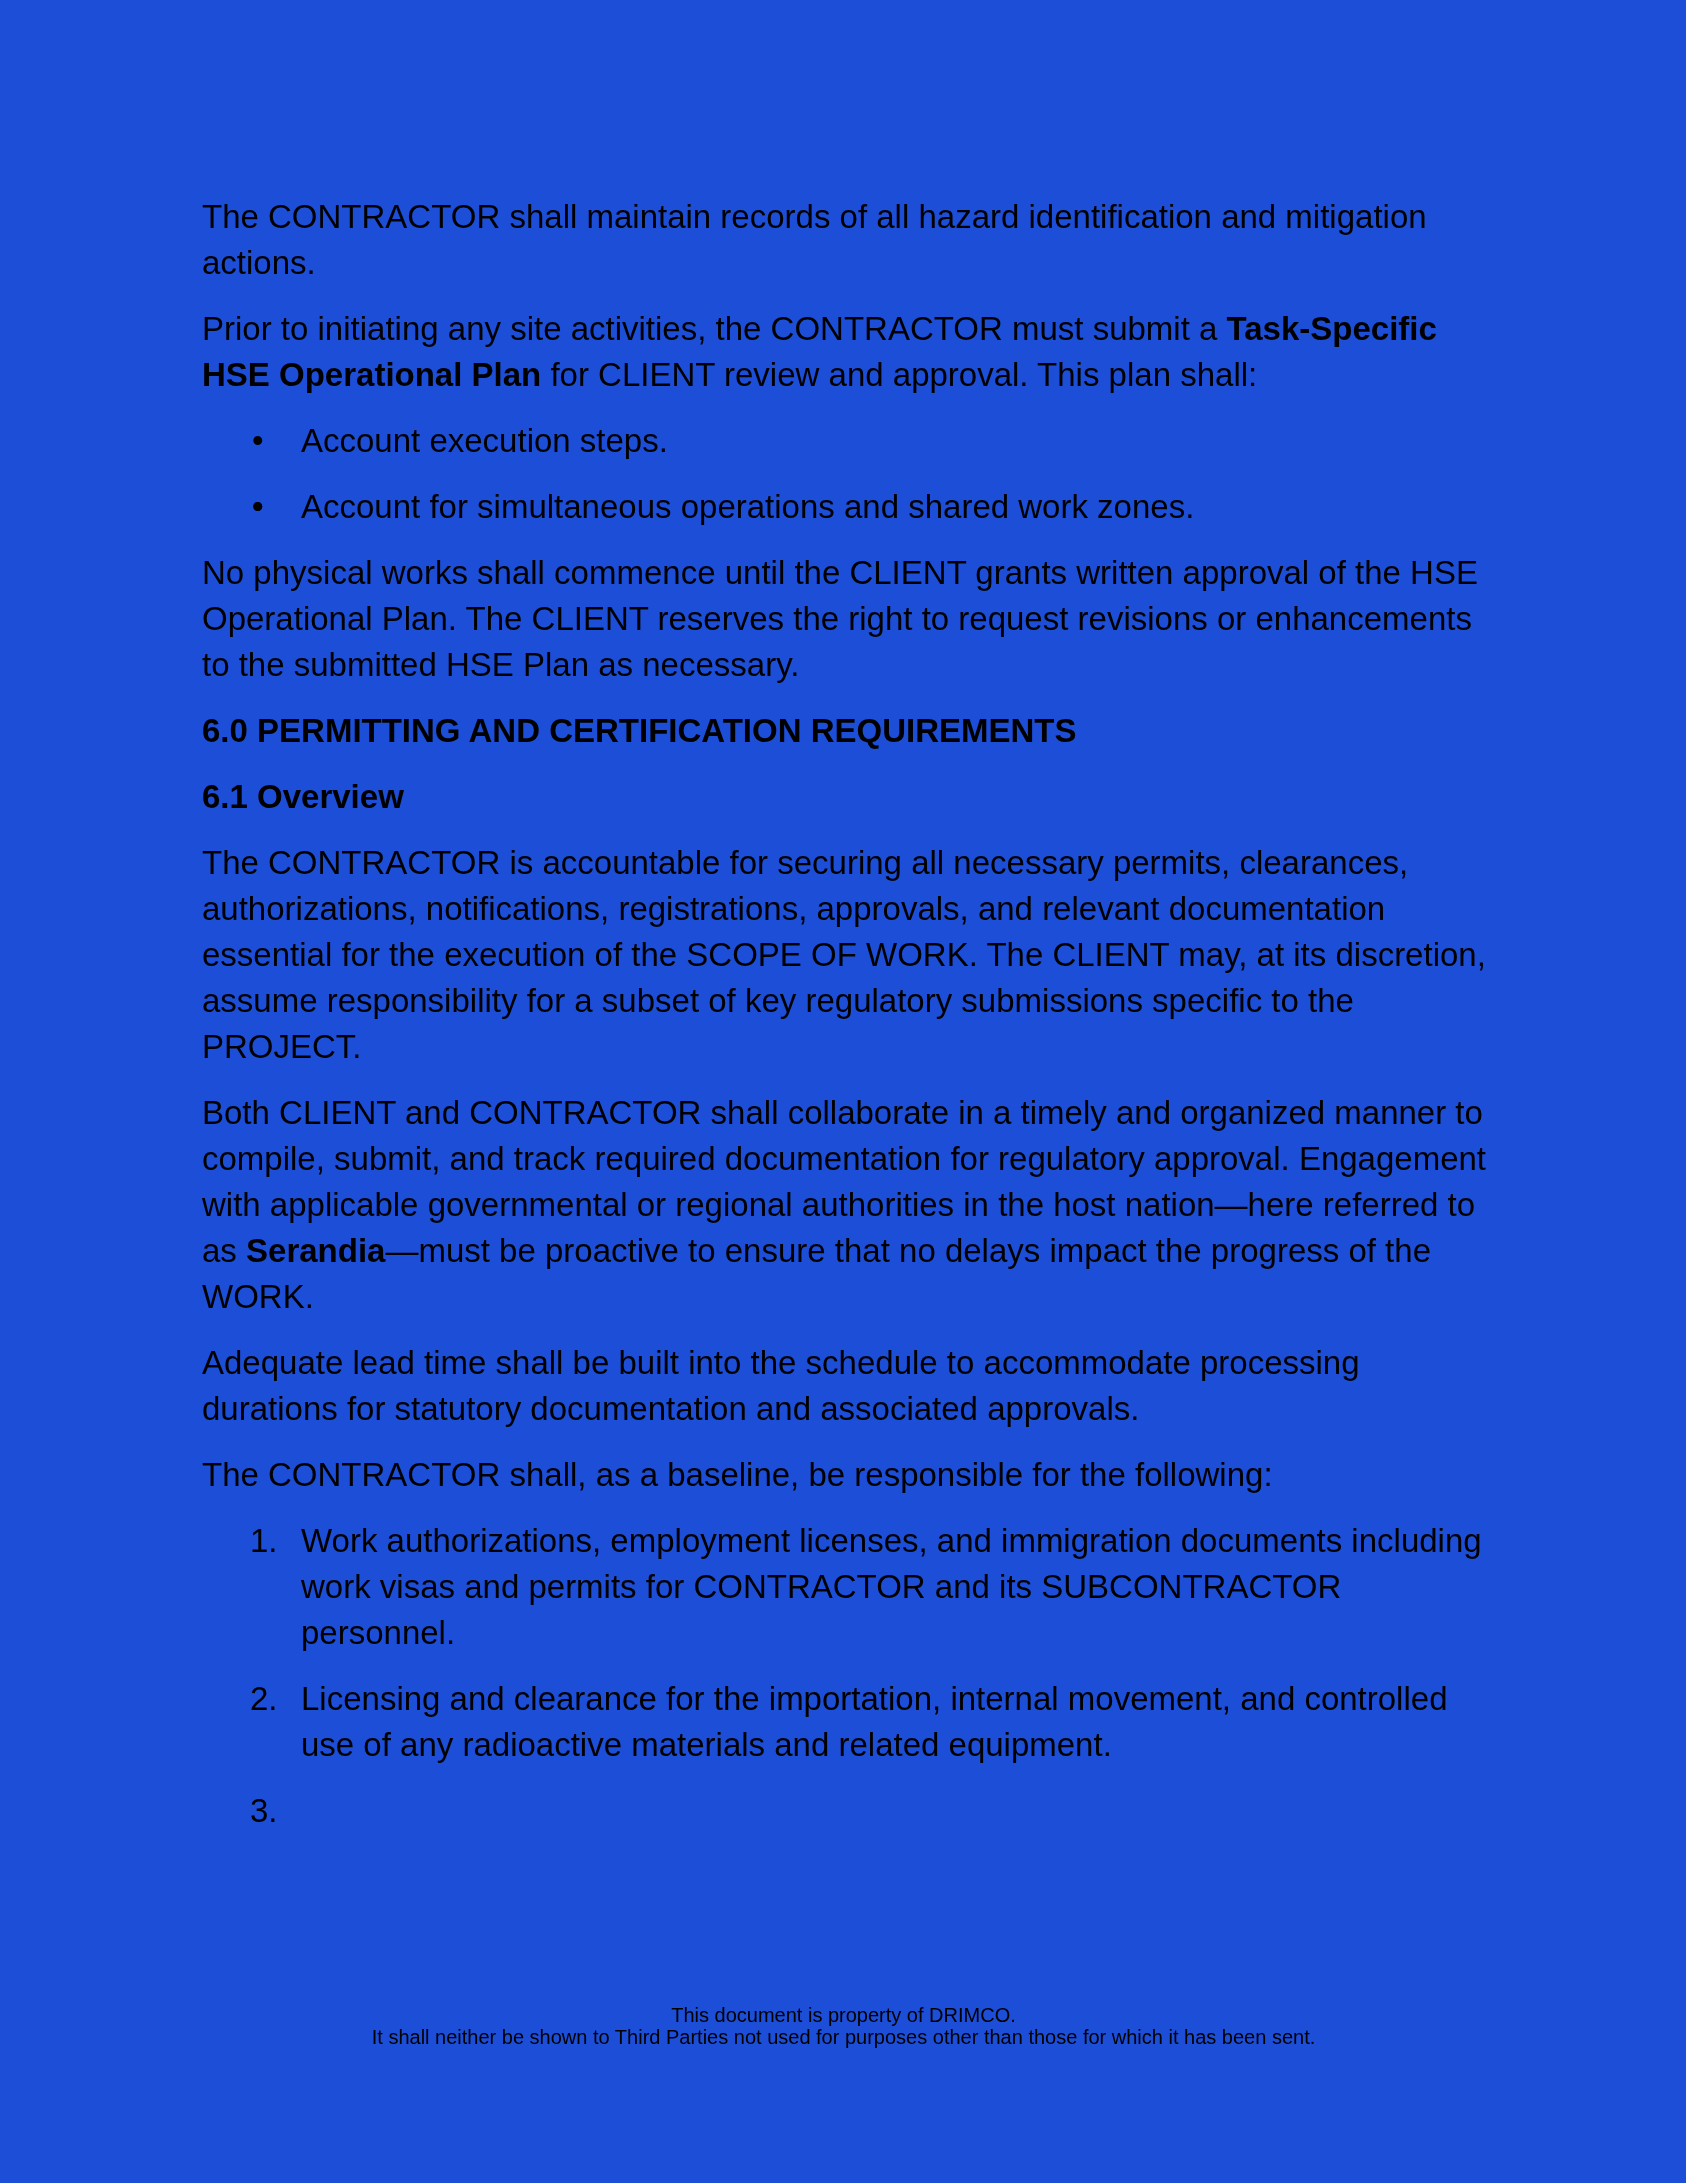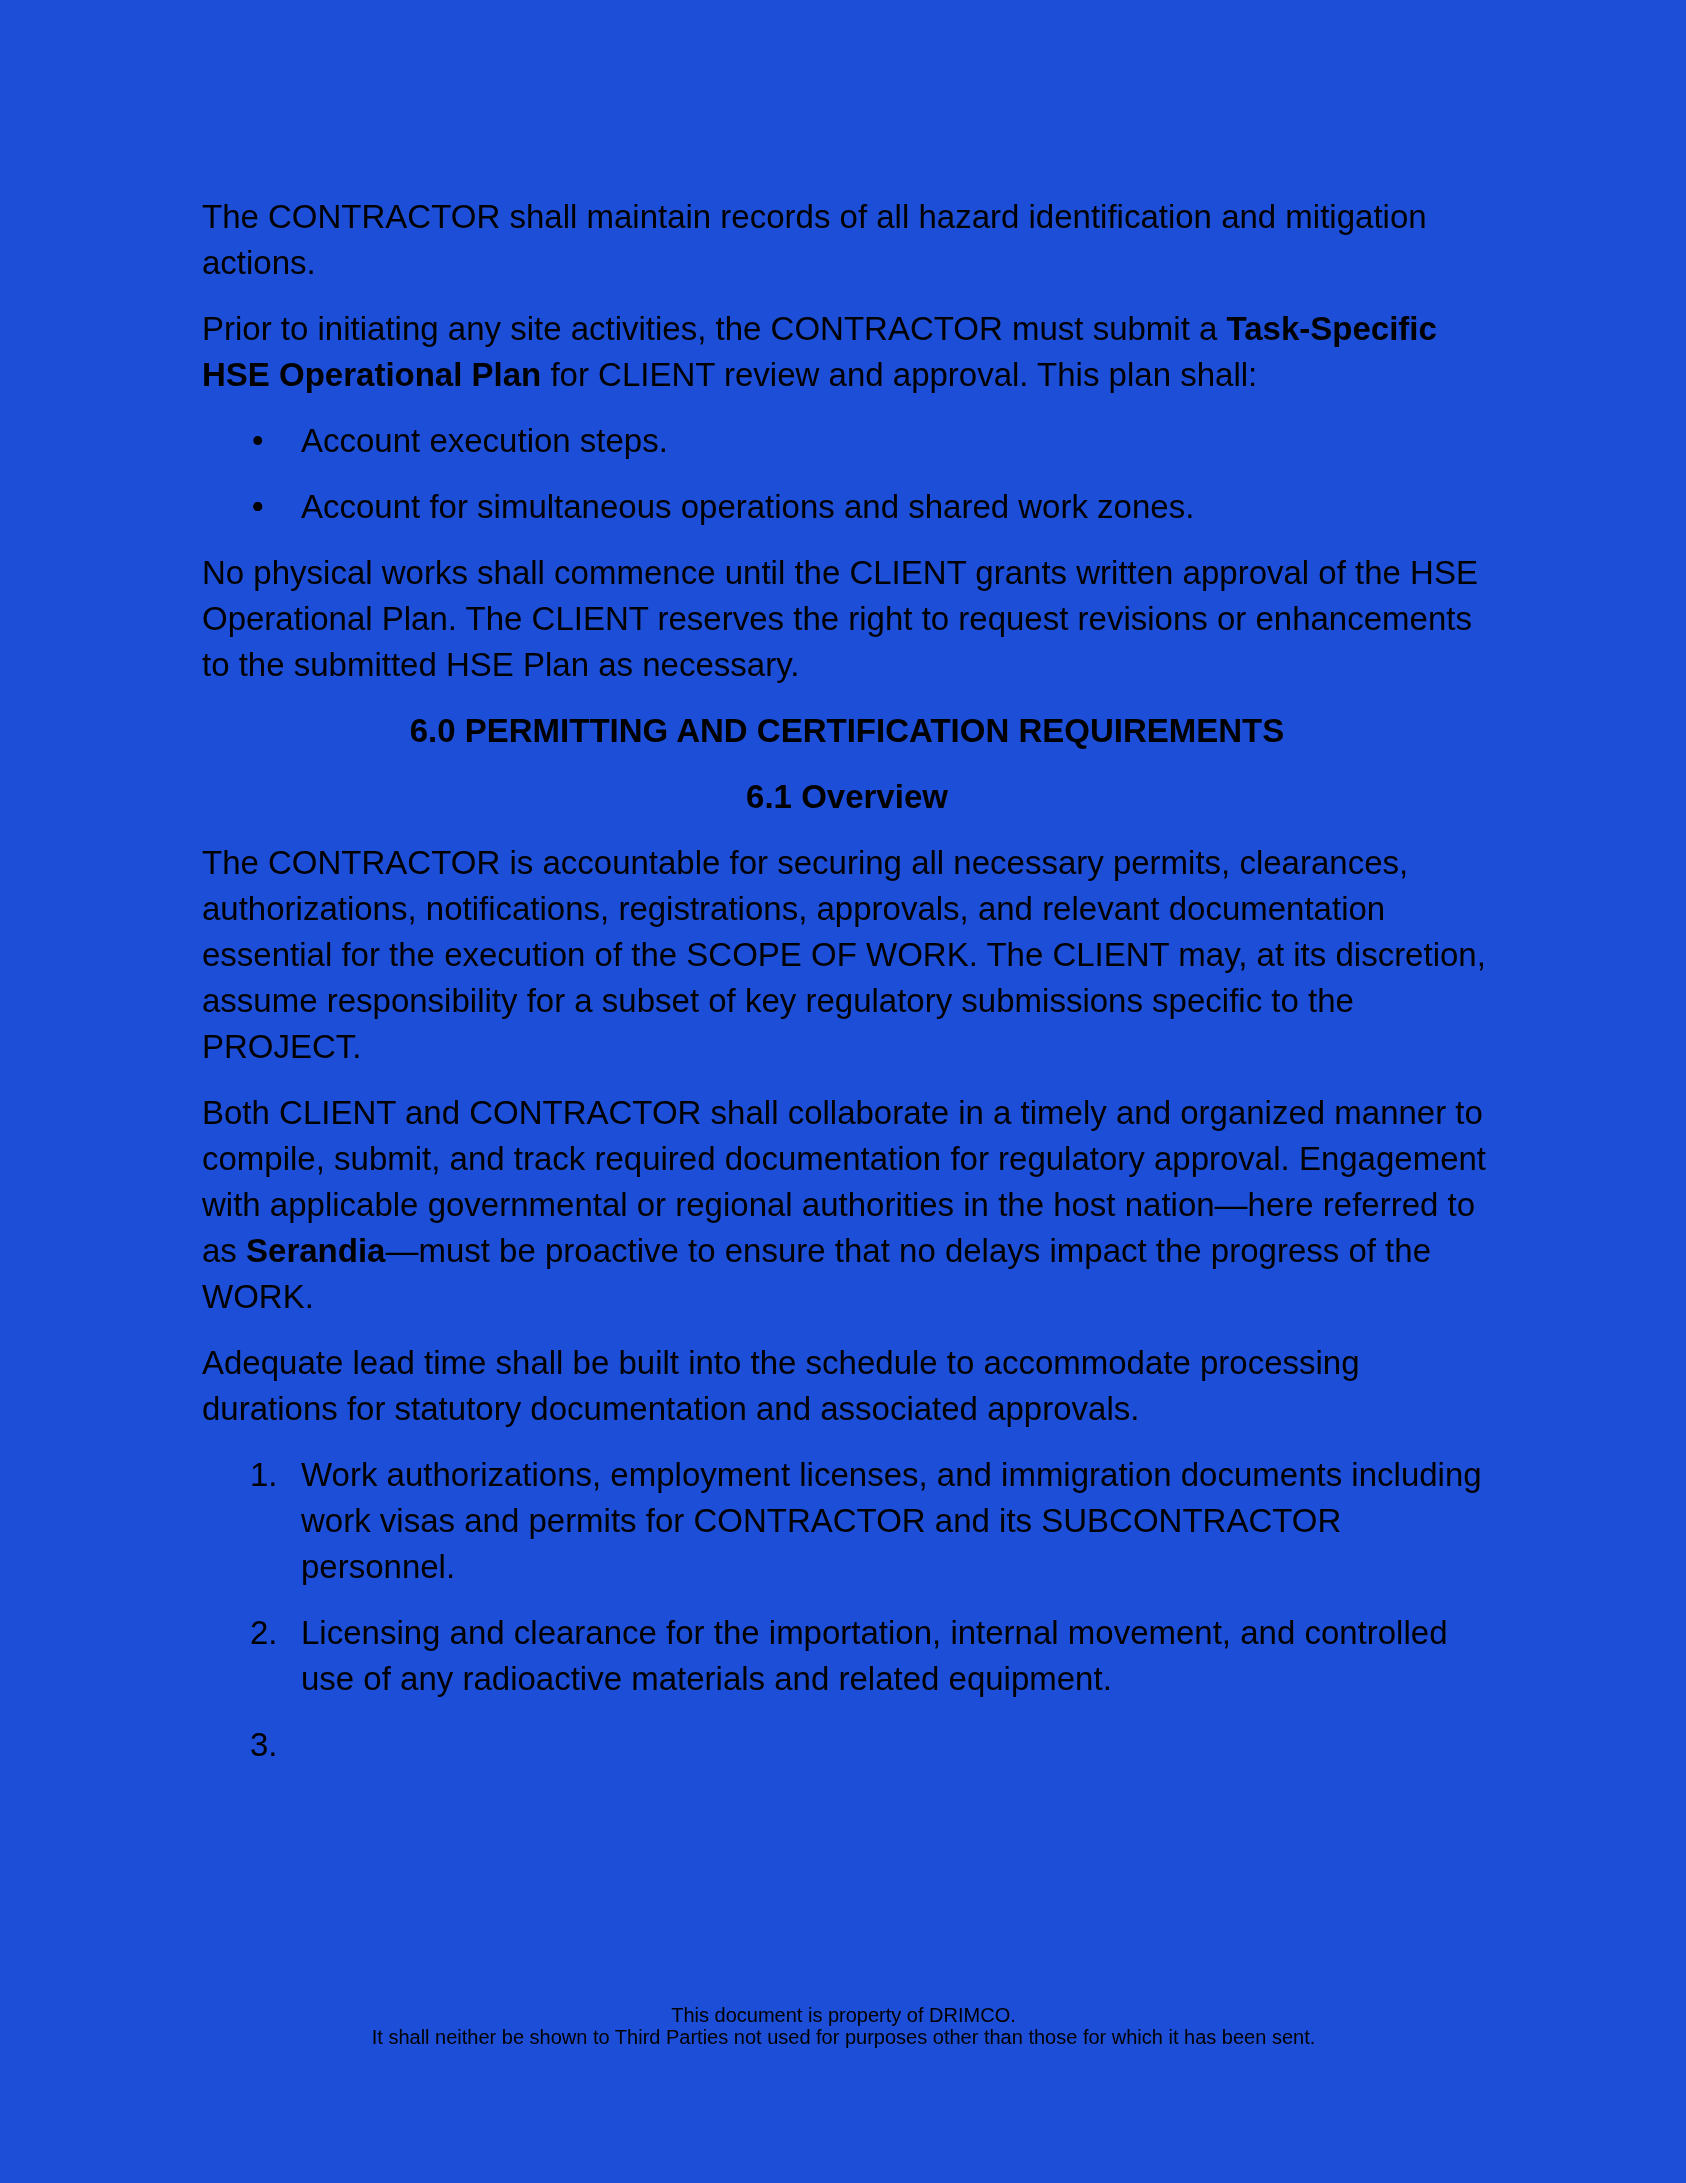--- a/index.html
+++ b/index.html
@@ -24,21 +24,20 @@
     top: 194px;
     width: 1290px;
     text-align: left;
   }
   .para {
     margin: 0 0 20px 0;
   }
   .heading {
     font-weight: bold;
     margin: 0 0 20px 0;
-    text-align: center;
   }
   .bold-run {
     font-weight: bold;
   }
   .doc-list {
     margin: 0;
   }
   .list-item {
     position: relative;
     padding-left: 99px;
@@ -103,20 +102,23 @@
     </p>
 
     <p class="para">
       <span>Both CLIENT and CONTRACTOR shall collaborate in a timely and organized manner to compile, submit, and track required documentation for regulatory approval. Engagement with applicable governmental or regional authorities in the host nation—here referred to as </span><span class="bold-run">Serandia</span><span>—must be proactive to ensure that no delays impact the progress of the WORK.</span>
     </p>
 
     <p class="para">
       <span>Adequate lead time shall be built into the schedule to accommodate processing durations for statutory documentation and associated approvals.</span>
     </p>
 
+    <p class="para">
+      <span>The CONTRACTOR shall, as a baseline, be responsible for the following:</span>
+    </p>
 
     <div class="doc-list">
       <div class="list-item">
         <span class="item-marker">1.</span>
         <span>Work authorizations, employment licenses, and immigration documents including work visas and permits for CONTRACTOR and its SUBCONTRACTOR personnel.</span>
       </div>
       <div class="list-item">
         <span class="item-marker">2.</span>
         <span>Licensing and clearance for the importation, internal movement, and controlled use of any radioactive materials and related equipment.</span>
       </div>

